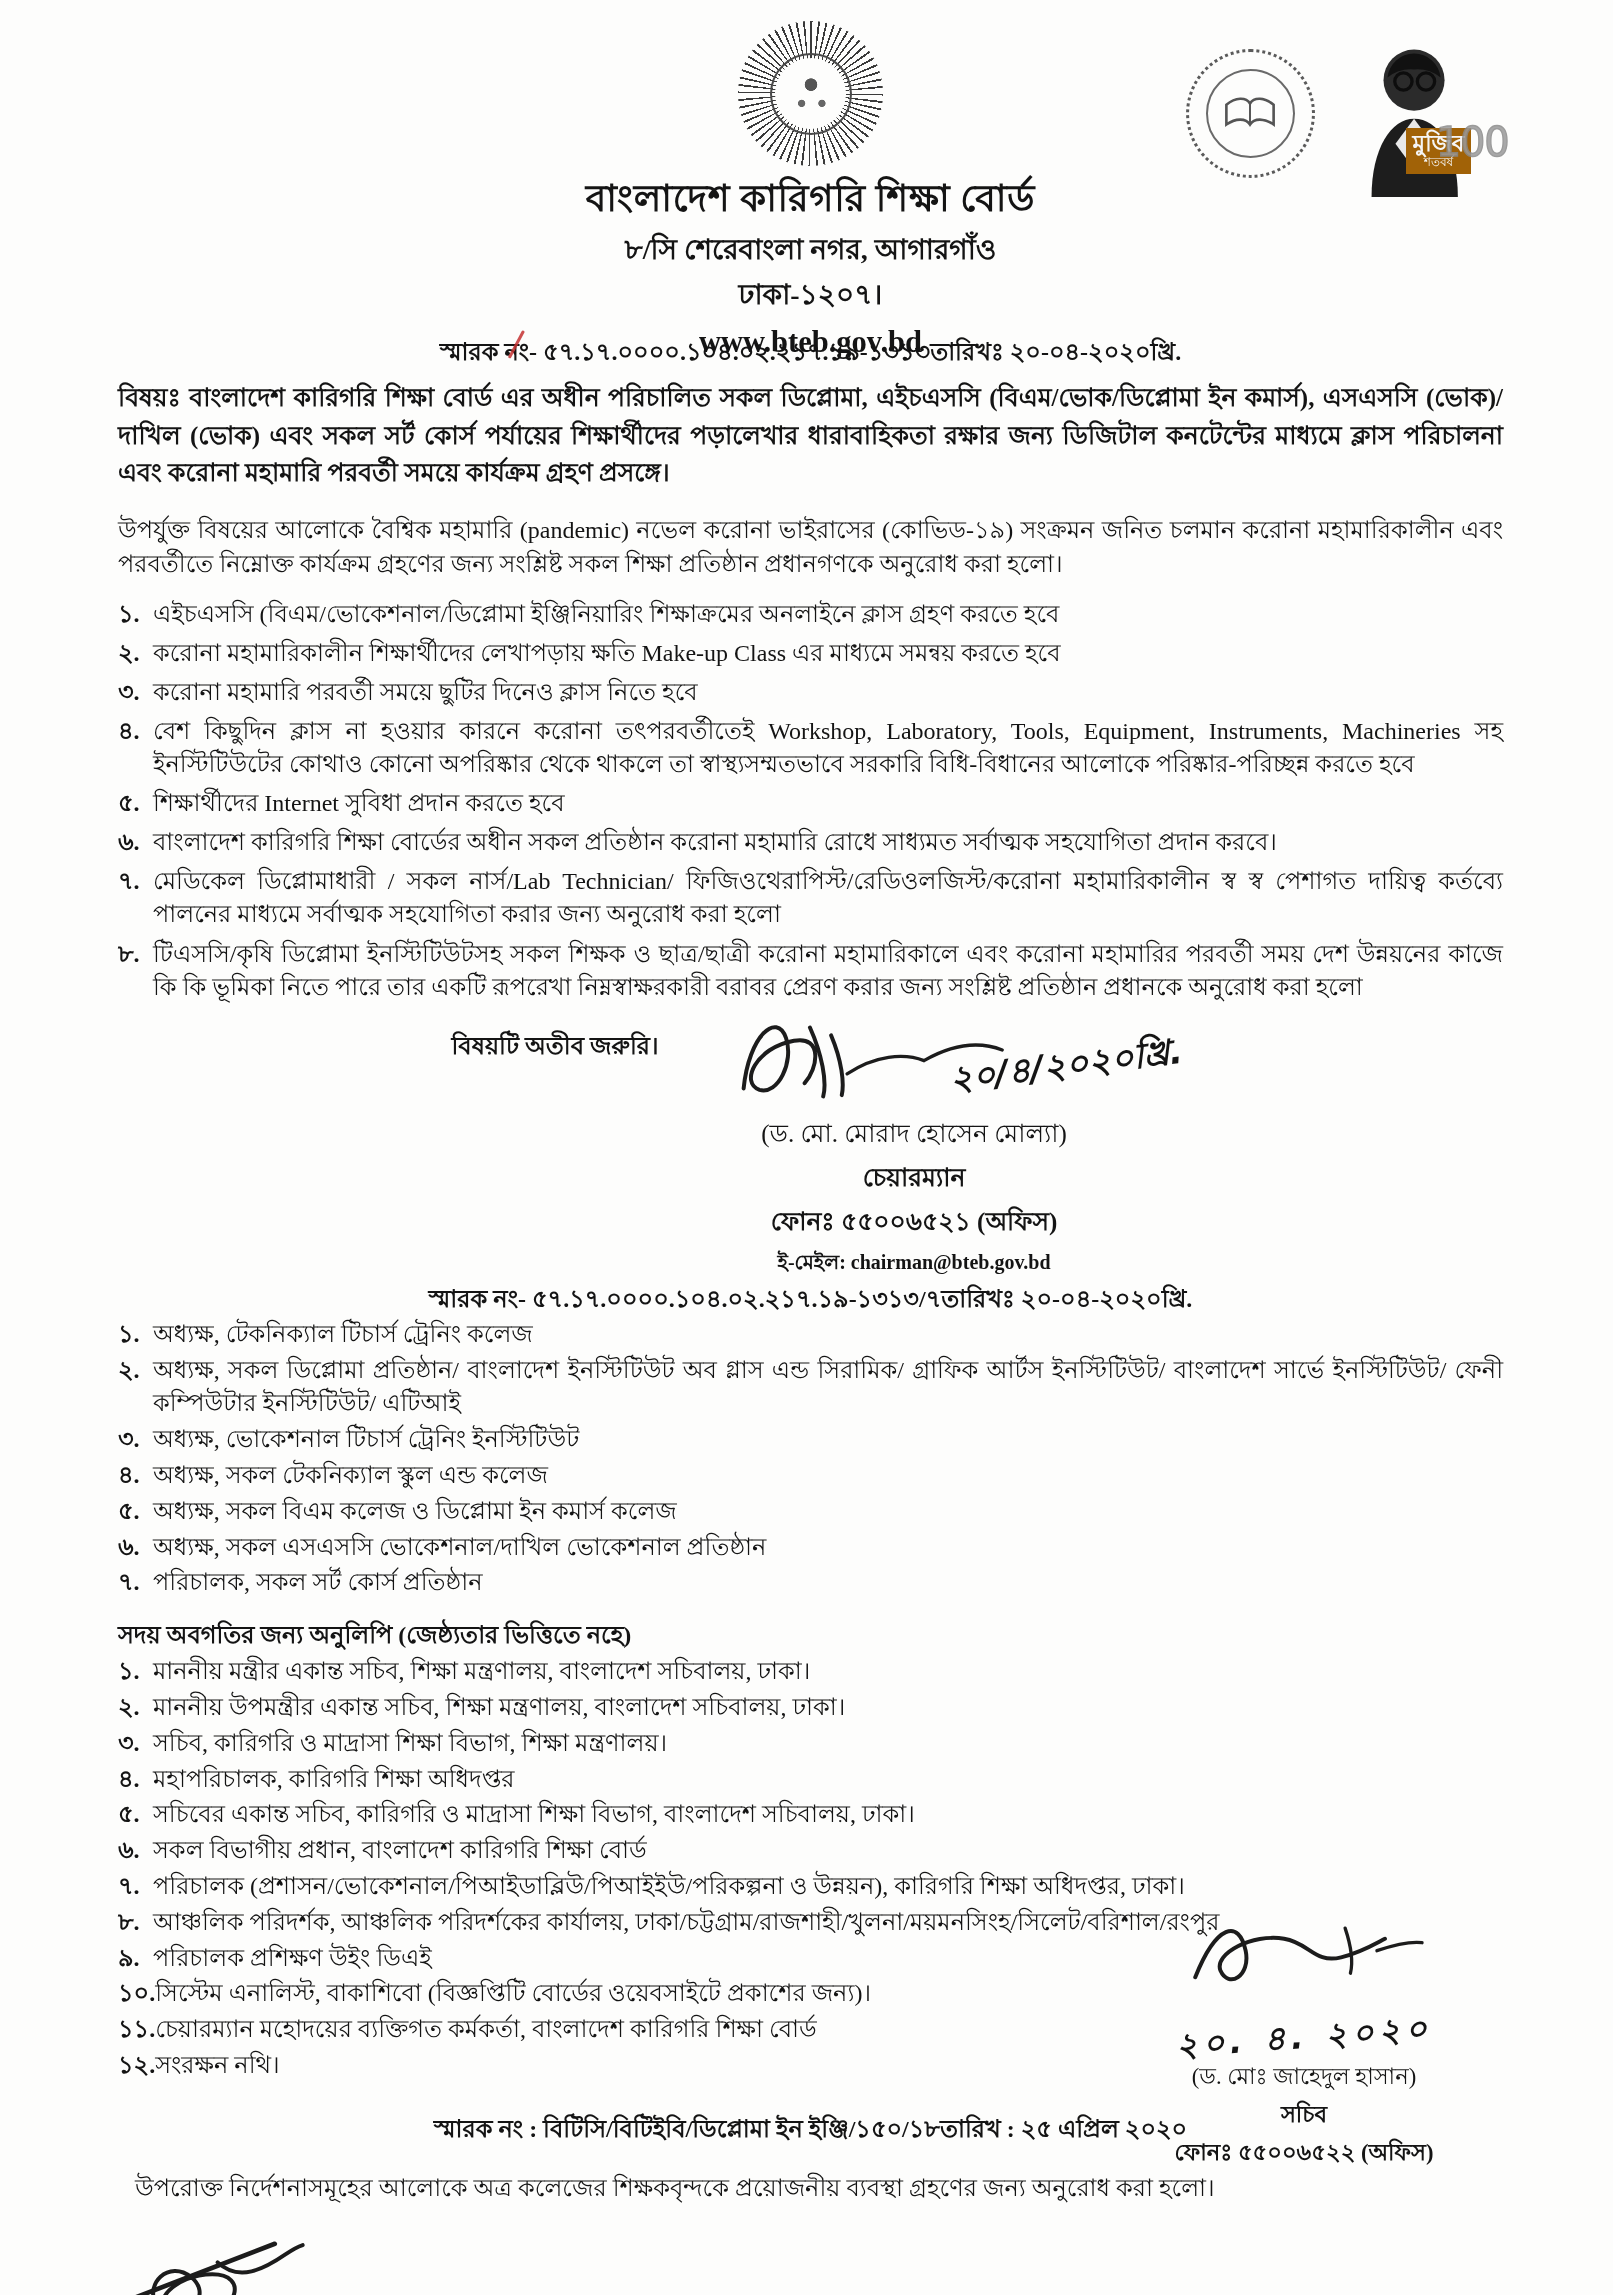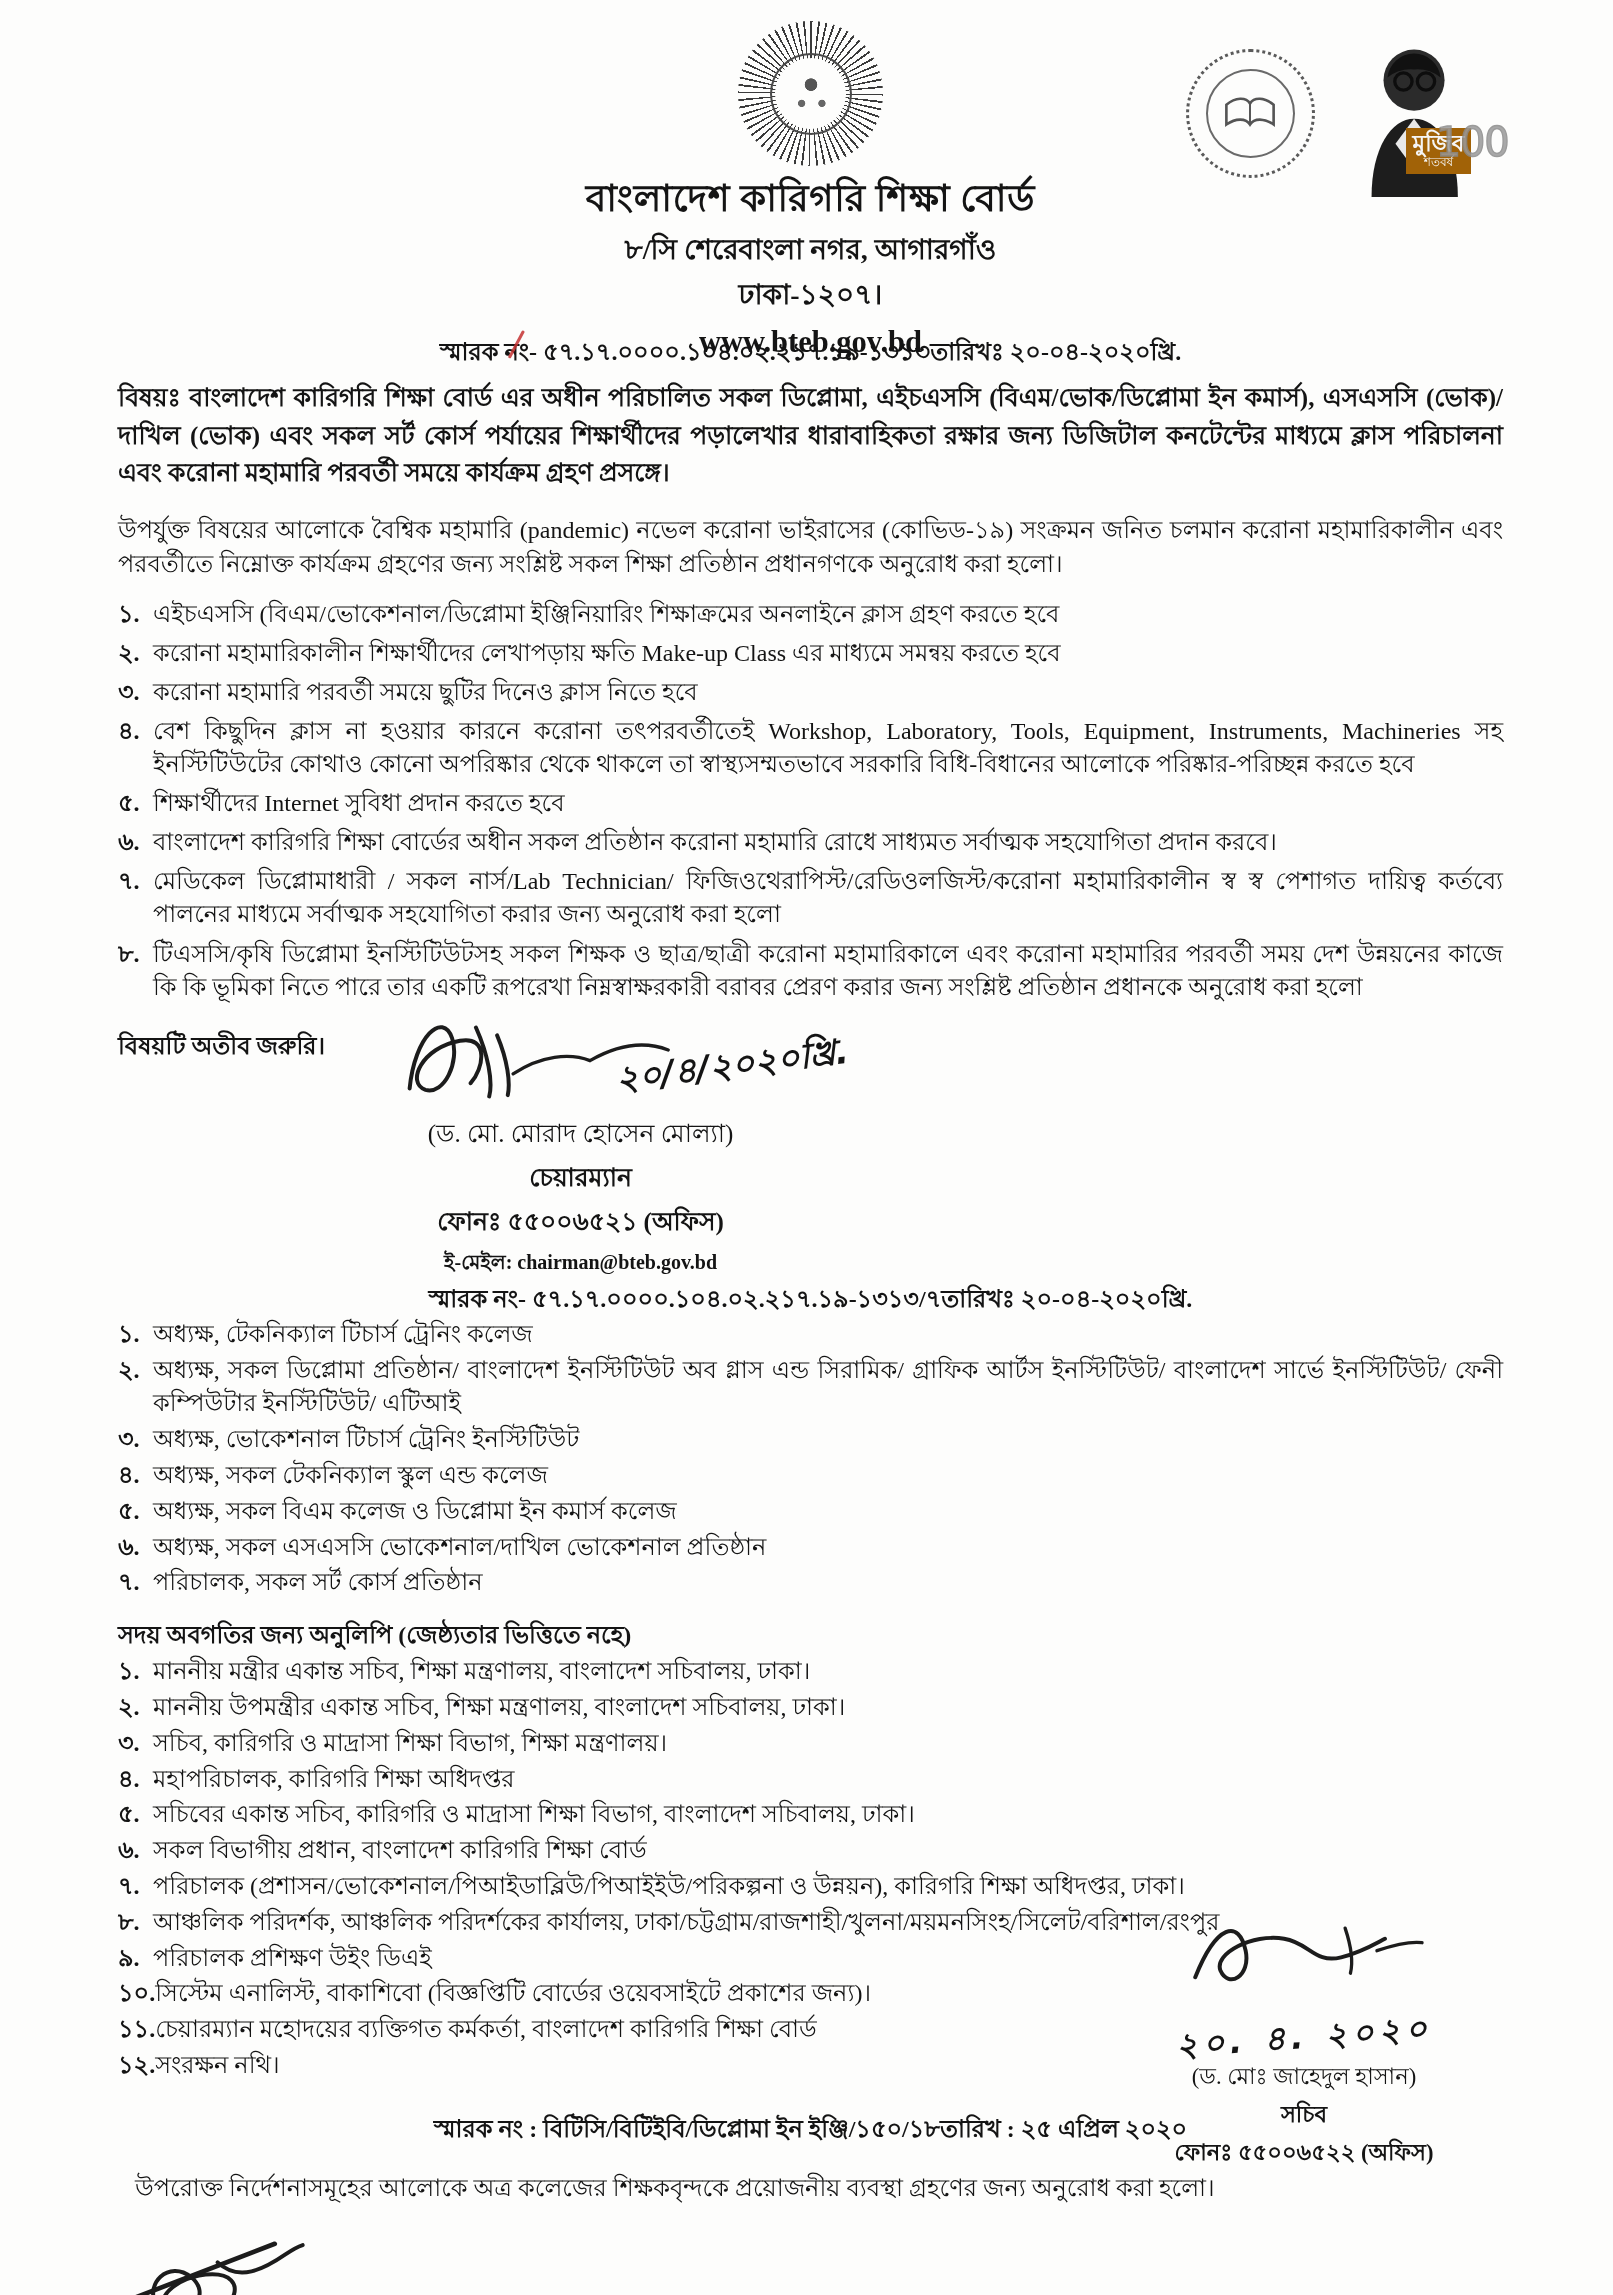--- a/index.html
+++ b/index.html
@@ -70,21 +70,21 @@
   }
   
   .subject{margin-top:10.6px;font-weight:700;text-align:justify;font-size:25px;line-height:1.5;}
   .para{margin-top:22.6px;text-align:justify;font-weight:500;}
   
   .dlist{margin-top:17px;}
   .item{display:flex;margin:6px 0;font-weight:500;}
   .item .num{flex:0 0 35px;font-weight:600;}
   .item .txt{flex:1;text-align:justify;}
   
-  .sig-row{display:flex;justify-content:flex-start;align-items:flex-start;margin-top:9.3px;}
+  .sig-row{display:flex;justify-content:center;align-items:flex-start;margin-top:9.3px;}
   .urgent{font-weight:700;margin-top:17px;}
   .chairman{width:511px;text-align:center;position:relative;margin-top:-24px;}
   .sig-wrap{position:relative;height:126px;}
   .sig-wrap svg{position:absolute;left:46px;top:0;}
   .hand-date{
     position:absolute;right:-13.3px;top:52px;
     font-family:"DejaVu Sans",sans-serif;font-style:italic;font-weight:600;
     font-size:35px;transform:rotate(-7deg);white-space:nowrap;
   }
   .sig-name{font-weight:400;font-size:25px;margin-top:2px;}

